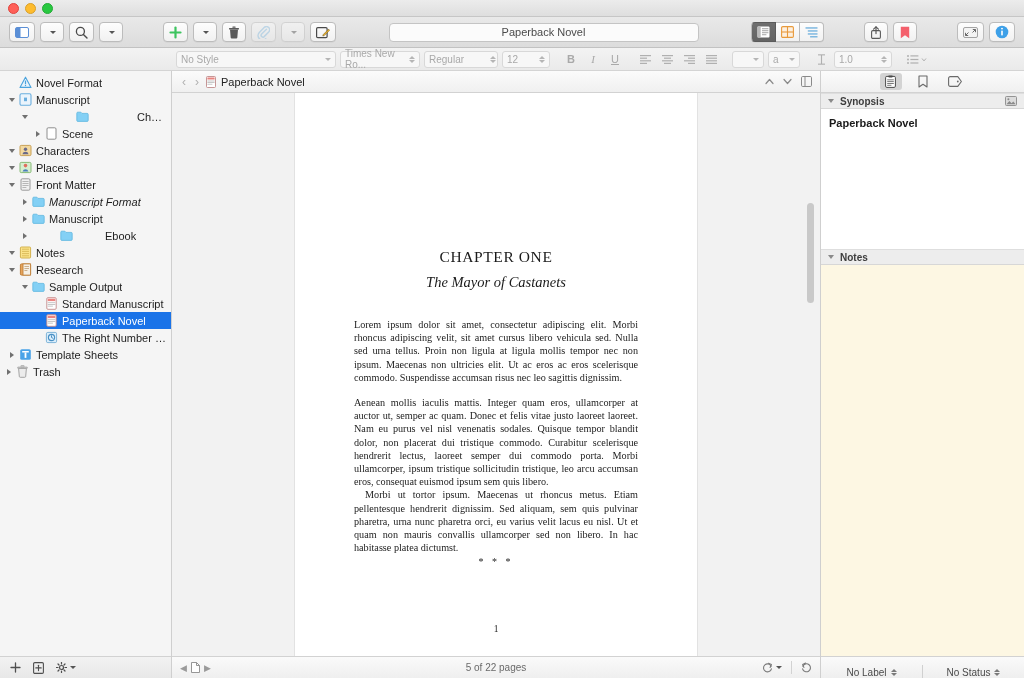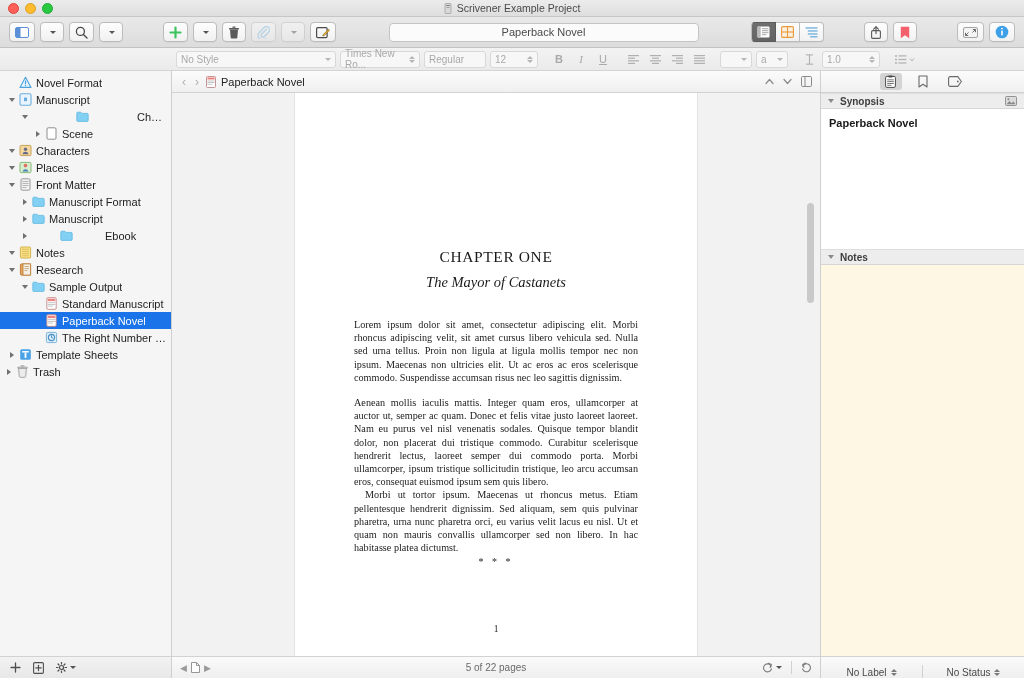--- a/index.html
+++ b/index.html
@@ -72,21 +72,21 @@
     padding-left: 176px; gap:4px;
     opacity:1;
   }
   .fctl {
     height:17px; border:1px solid #d8d8d8; border-radius:3px; background:#f7f7f7;
     display:flex; align-items:center; padding:0 4px; font-size:10px; color:#a9a9a9;
     justify-content:space-between; gap:4px;
   }
   .fctl.style { width:160px; }
   .fctl.font { width:80px; }
-  .fctl.weight { width:62px;gap:26px; }
+  .fctl.weight { width:74px;gap:26px; }
   .fctl.size { width:48px; }
   .fctl.small { width:32px; }
   .fctl.lh { width:58px; }
   .stepper { display:flex; flex-direction:column; gap:1px; }
   .stepper i { display:block; width:0;height:0;border-left:3px solid transparent;border-right:3px solid transparent; }
   .stepper i.up { border-bottom:3.5px solid #b5b5b5; }
   .stepper i.dn { border-top:3.5px solid #b5b5b5; }
   .fbtn { width:18px;height:17px; display:flex;align-items:center;justify-content:center;
           font-size:11px; color:#a9a9a9; }
   .fsep { width:4px; }
@@ -206,30 +206,20 @@
 </head>
 <body>
 
 <div class="app">
 
   <div class="titlebar">
     <div class="traffic">
       <div class="tl red"></div>
       <div class="tl yellow"></div>
       <div class="tl green"></div>
-    </div>
-    <div class="title-center">
-      <span class="title-icon">
-        <svg width="9" height="11" viewBox="0 0 9 11">
-            <rect x="1" y="0.5" width="6" height="10" rx="1" fill="#d9d9d9" stroke="#9a9a9a" stroke-width="0.7"></rect>
-            <rect x="2.3" y="2" width="3.4" height="1" fill="#7d7d7d"></rect>
-            <rect x="2.3" y="4" width="3.4" height="0.8" fill="#9a9a9a"></rect>
-          </svg>
-      </span>
-      <span>Scrivener Example Project</span>
     </div>
   </div>
 
   <div class="toolbar">
     <div class="tbtn">
       <svg width="14" height="11" viewBox="0 0 14 11">
           <rect x="0.5" y="0.5" width="13" height="10" rx="1.5" fill="#fff" stroke="#5b8fd6" stroke-width="1"></rect>
           <rect x="1" y="1" width="4.5" height="9" fill="#5b8fd6"></rect>
         </svg>
     </div>
@@ -546,21 +536,21 @@
                 <g fill="#b0b0b0">
                   <rect x="3.4" y="3" width="6.2" height="0.9"></rect>
                   <rect x="3.4" y="5" width="6.2" height="0.9"></rect>
                   <rect x="3.4" y="7" width="6.2" height="0.9"></rect>
                   <rect x="3.4" y="9" width="4" height="0.9"></rect>
                 </g>
               </svg>
             </span>
             <span class="rlabel">Front Matter</span>
           </div>
-          <div class="row" style="padding-left: 19px;">
+          <div class="row" style="padding-left: 19px; font-style: italic;">
             <span class="disc">
               <span class="closed"></span>
             </span>
             <span class="ricon">
               <svg width="13" height="13" viewBox="0 0 13 13">
                 <path d="M0.8 3.2a1 1 0 0 1 1-1h3.1l1.1 1.2h5.2a1 1 0 0 1 1 1v6a1 1 0 0 1-1 1H1.8a1 1 0 0 1-1-1z" fill="#83d0f5" stroke="#5fb7e0" stroke-width="0.8"></path>
               </svg>
             </span>
             <span class="rlabel">Manuscript Format</span>
           </div>

